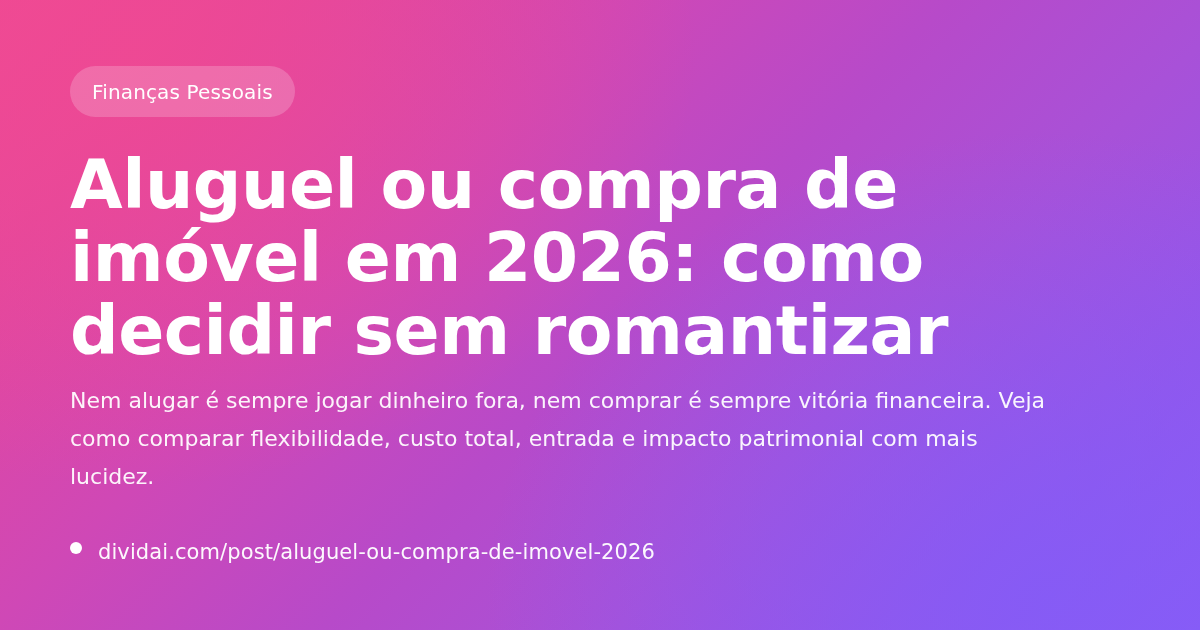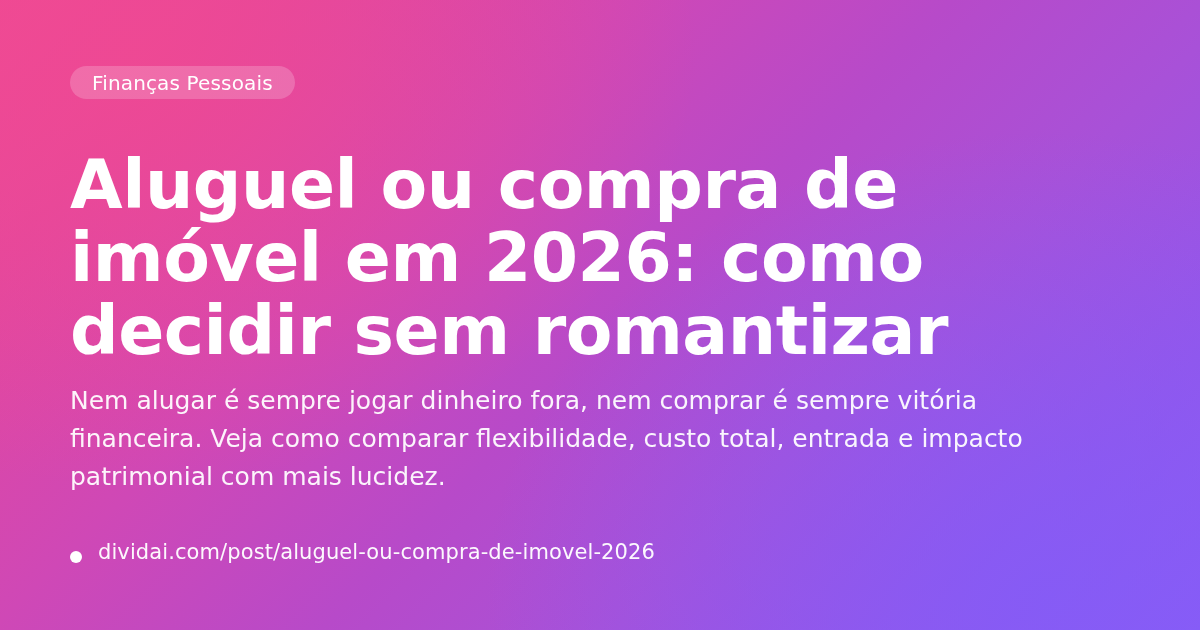--- a/index.html
+++ b/index.html
@@ -58,21 +58,21 @@
     padding: 0 70px;
   }
 
   .badge {
     position: absolute;
     left: 70px;
     top: 66px;
     height: 31px;
     display: inline-flex;
     align-items: center;
-    padding: 1px 22px;
+    padding: 10px 22px;
     border-radius: 999px;
     background: rgba(255, 255, 255, 0.20);
     color: #ffffff;
     font-size: 20px;
     line-height: 1;
     letter-spacing: 0.15px;
     white-space: nowrap;
     text-align: right;
   }
 
@@ -89,31 +89,31 @@
     letter-spacing: -0.5px;
   }
 
   .subtitle {
     position: absolute;
     left: 70px;
     top: 382px;
     width: 980px;
     margin: 0;
     color: rgba(255, 255, 255, 0.94);
-    font-size: 25px;
+    font-size: 22px;
     line-height: 38px;
     font-weight: 400;
   }
 
   .url-row {
     position: absolute;
     left: 70px;
     top: 542px;
     display: flex;
-    align-items: flex-end;
+    align-items: flex-start;
     gap: 16px;
   }
 
   .url-dot {
     width: 12px;
     height: 12px;
     border-radius: 50%;
     background: #ffffff;
     flex: 0 0 auto;
   }

